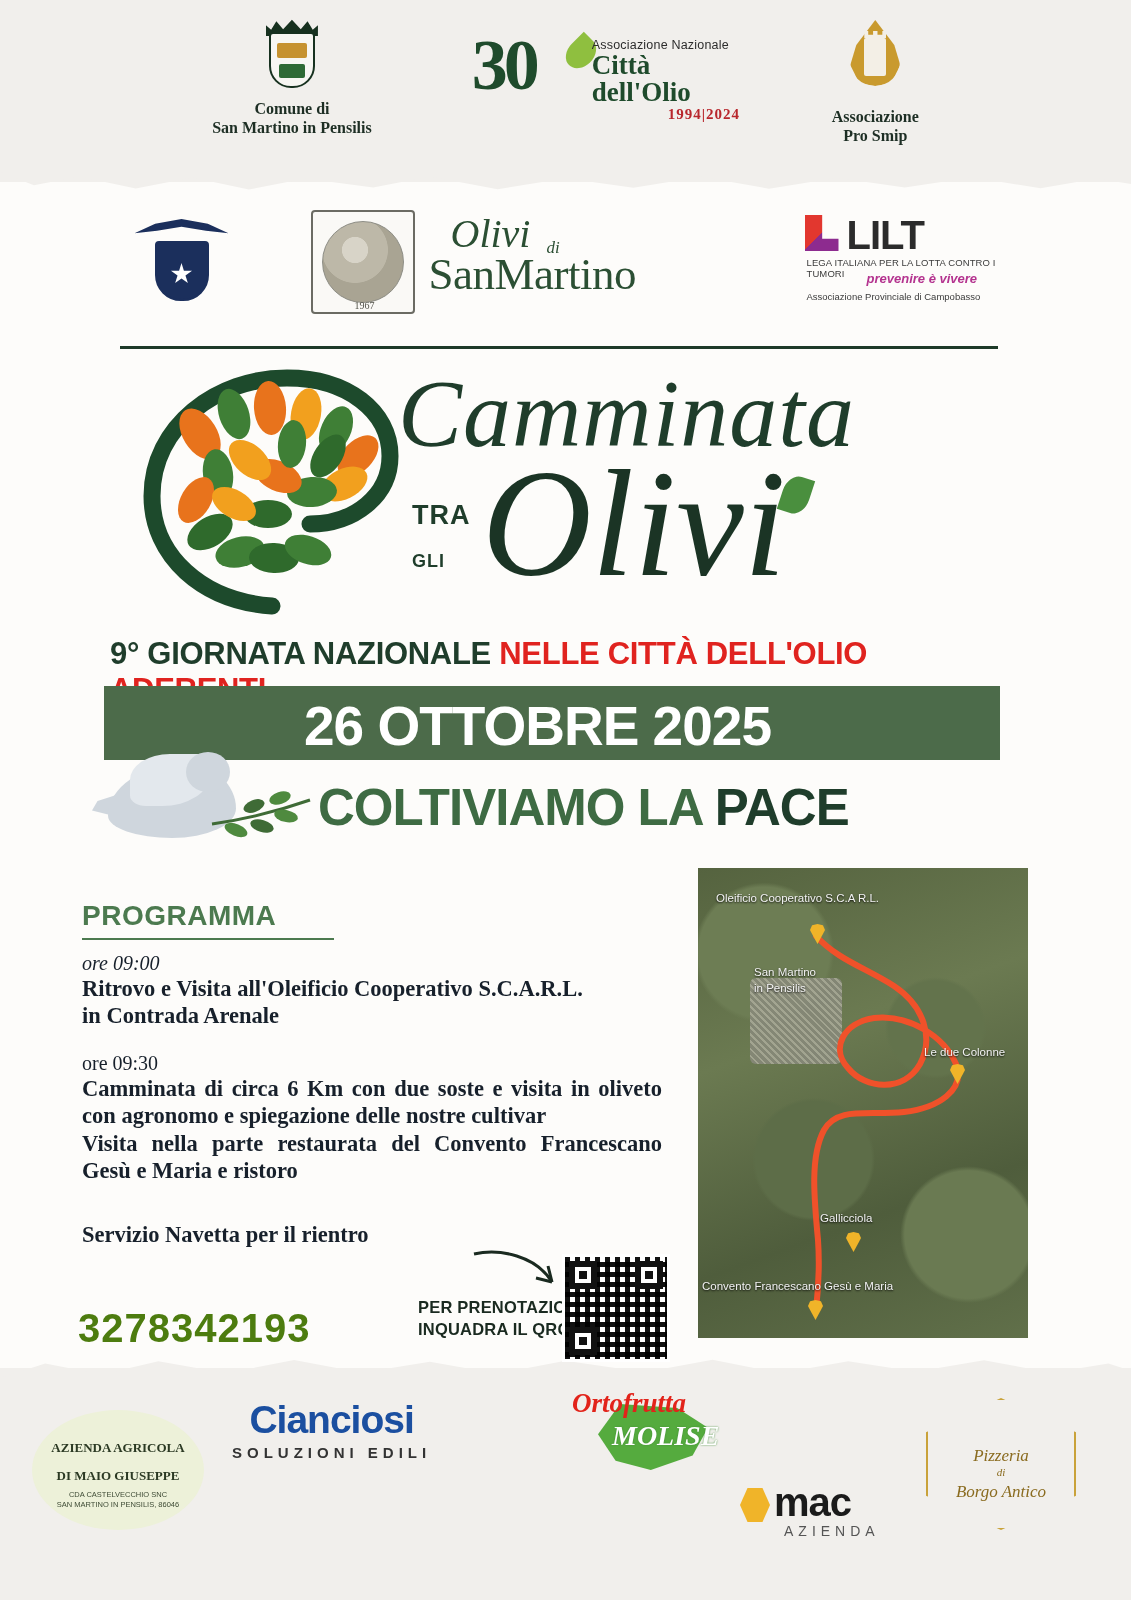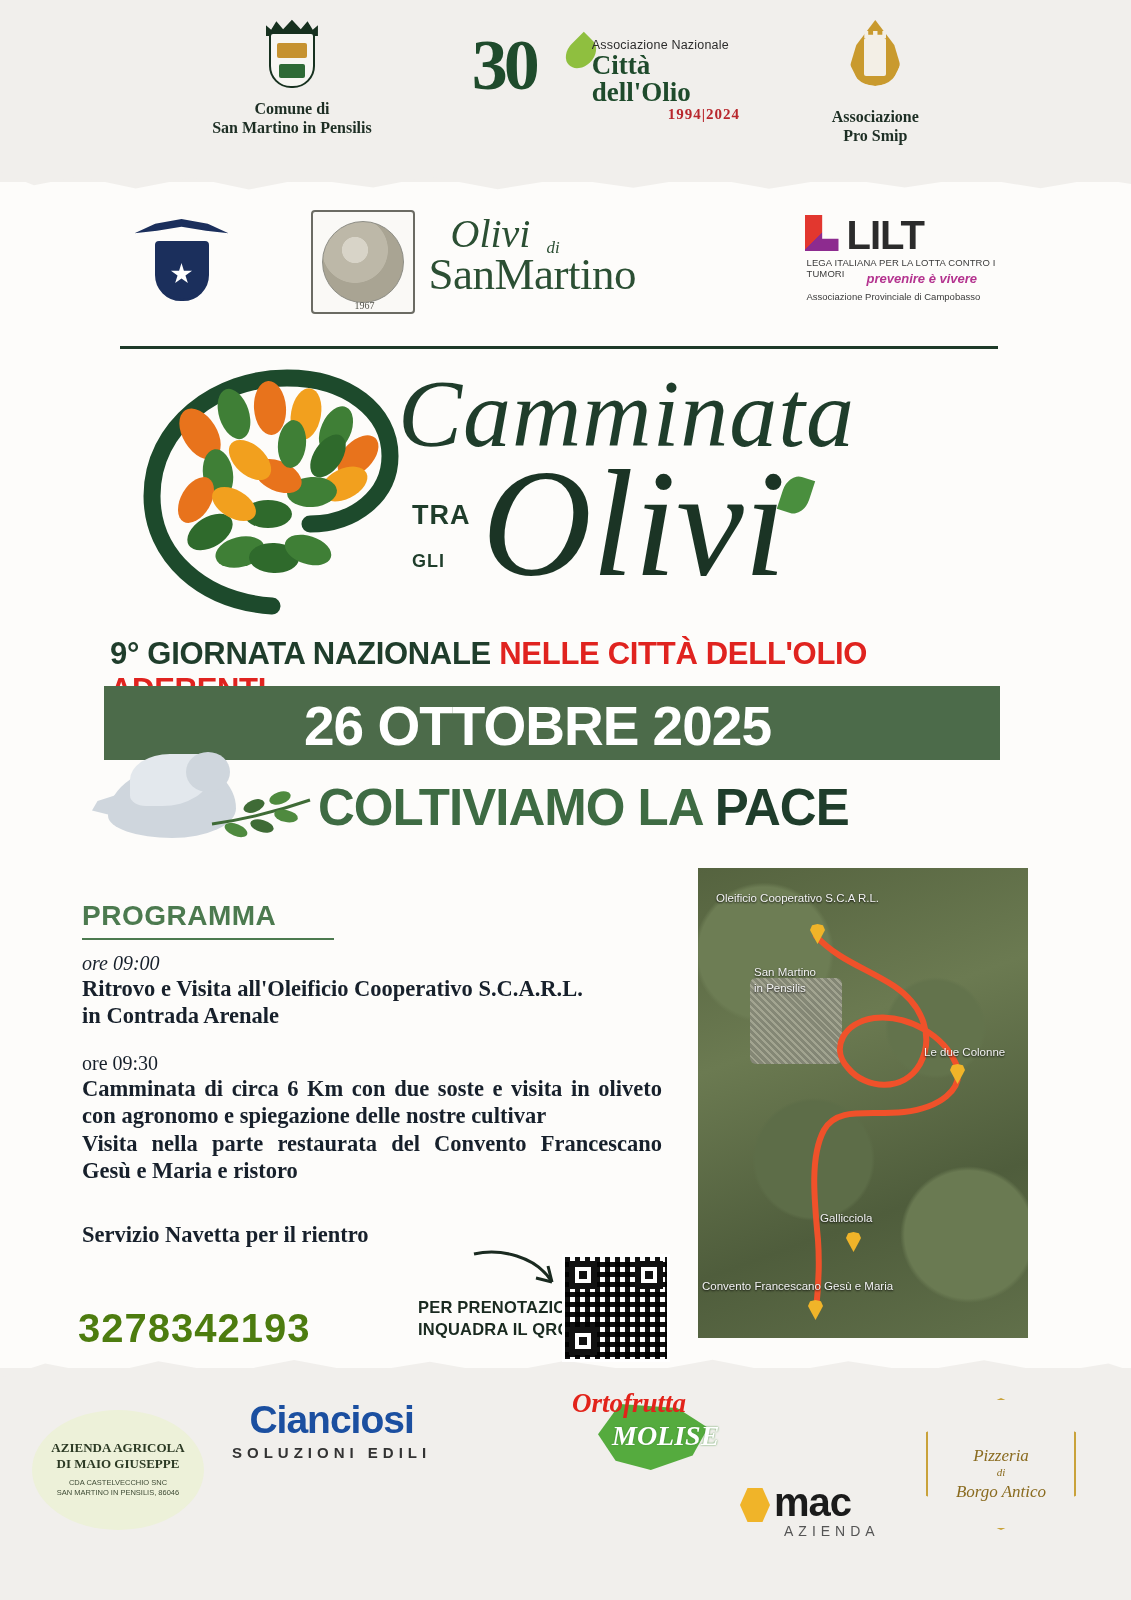--- a/index.html
+++ b/index.html
@@ -321,21 +321,21 @@
     clip-path: polygon(50% 100%, 88% 48%, 100% 30%, 86% 6%, 50% 0, 14% 6%, 0 30%, 12% 48%);
   }
 
   
   .sponsors { position: absolute; left: 0; bottom: 0; width: 1131px; height: 232px; }
   .sp-agricola {
     position: absolute; left: 32px; top: 42px; width: 172px; height: 120px;
     border-radius: 50%; background: #edf1d9; text-align: center; padding-top: 30px;
   }
   .sp-agricola .a1 { font-family: "Liberation Serif", serif; font-size: 13px; color: #2c3a24; font-weight: bold; }
-  .sp-agricola .a2 { font-family: "Liberation Serif", serif; font-size: 13px; color: #2c3a24; font-weight: bold; }
+  .sp-agricola .a2 { font-family: "Liberation Serif", serif; font-size: 13px; color: #2c3a24; font-weight: bold; margin-top: 12px; }
   .sp-agricola .a3 { font-size: 7.5px; color: #3d4a34; margin-top: 6px; line-height: 1.3; }
 
   .sp-cianciosi { position: absolute; left: 232px; top: 30px; text-align: center; }
   .sp-cianciosi .c1 { font-size: 39px; font-weight: bold; color: #1b4fa0; letter-spacing: -1px; }
   .sp-cianciosi .c2 { font-size: 15px; font-weight: bold; color: #333; letter-spacing: 5px; margin-top: 2px; }
 
   .sp-bigmat { position: absolute; left: 436px; top: 110px; text-align: center; }
   .sp-bigmat .b1 { font-size: 40px; font-weight: bold; color: #1b4fa0; letter-spacing: -1px; }
   .sp-bigmat .b1 span { color: #e2231a; }
   .sp-bigmat .b2 { font-size: 14px; font-weight: bold; color: #444; letter-spacing: 2.2px; margin-top: 2px; }

